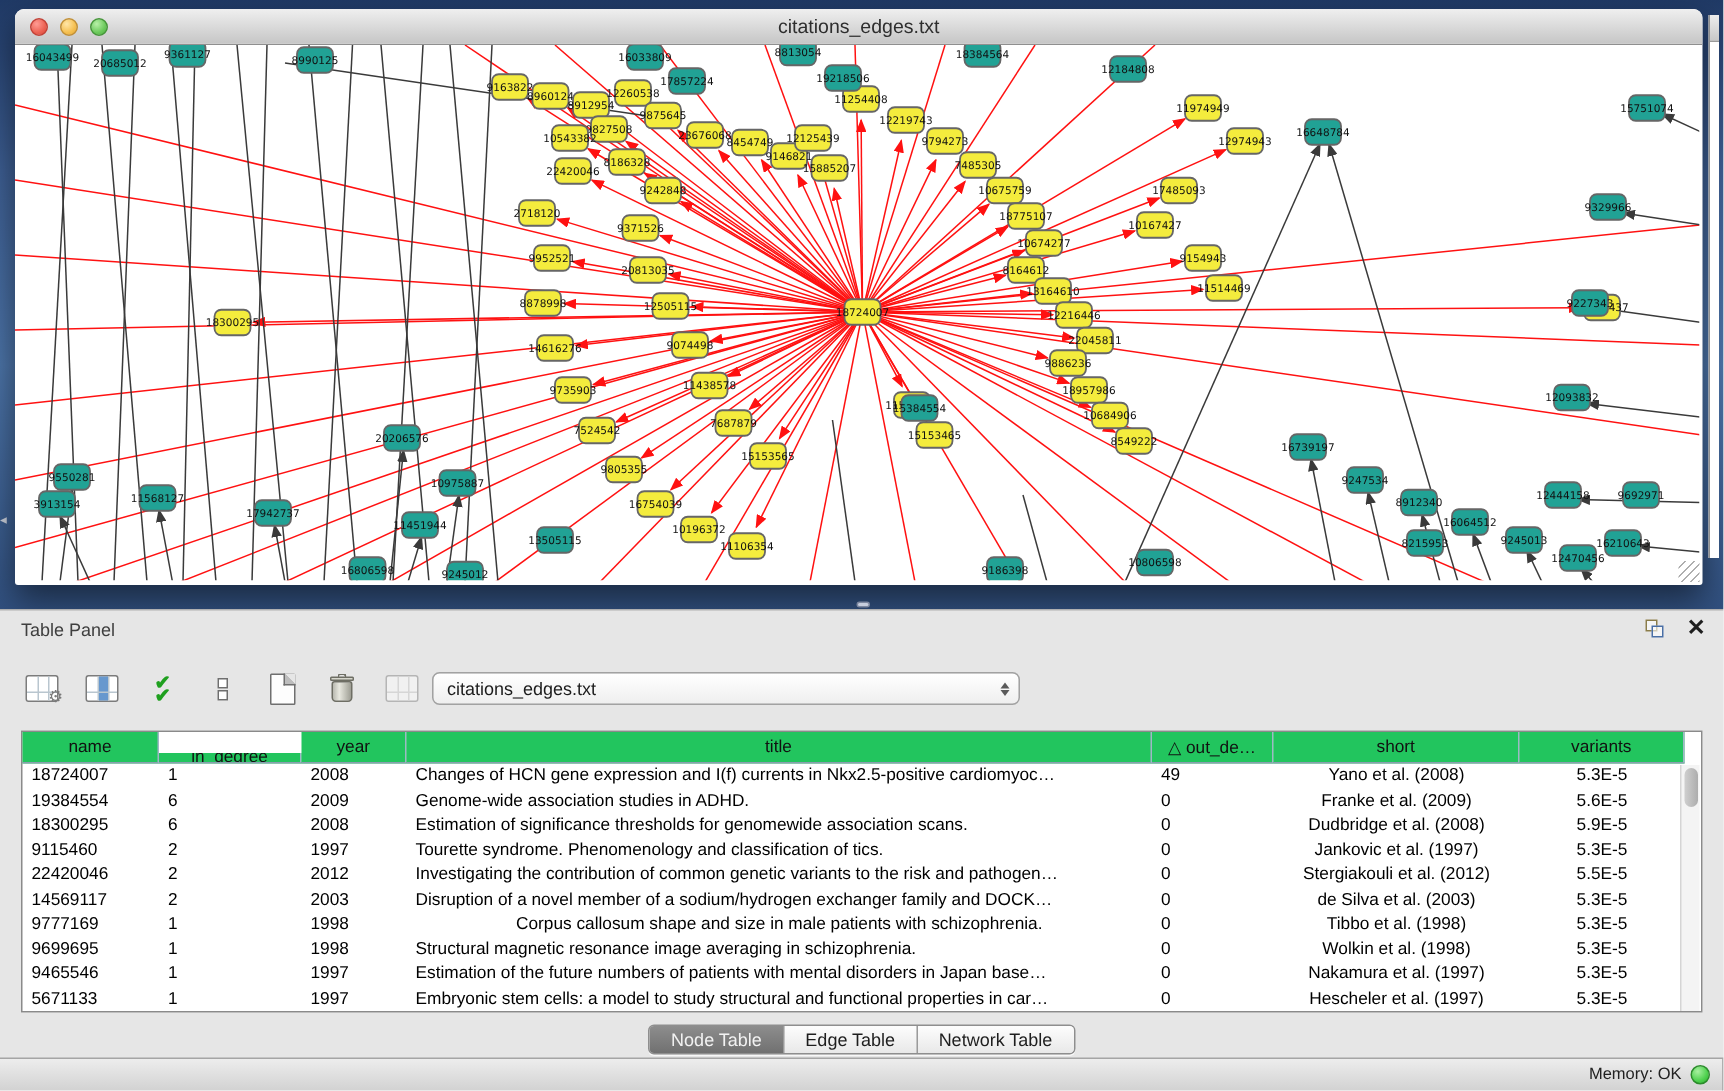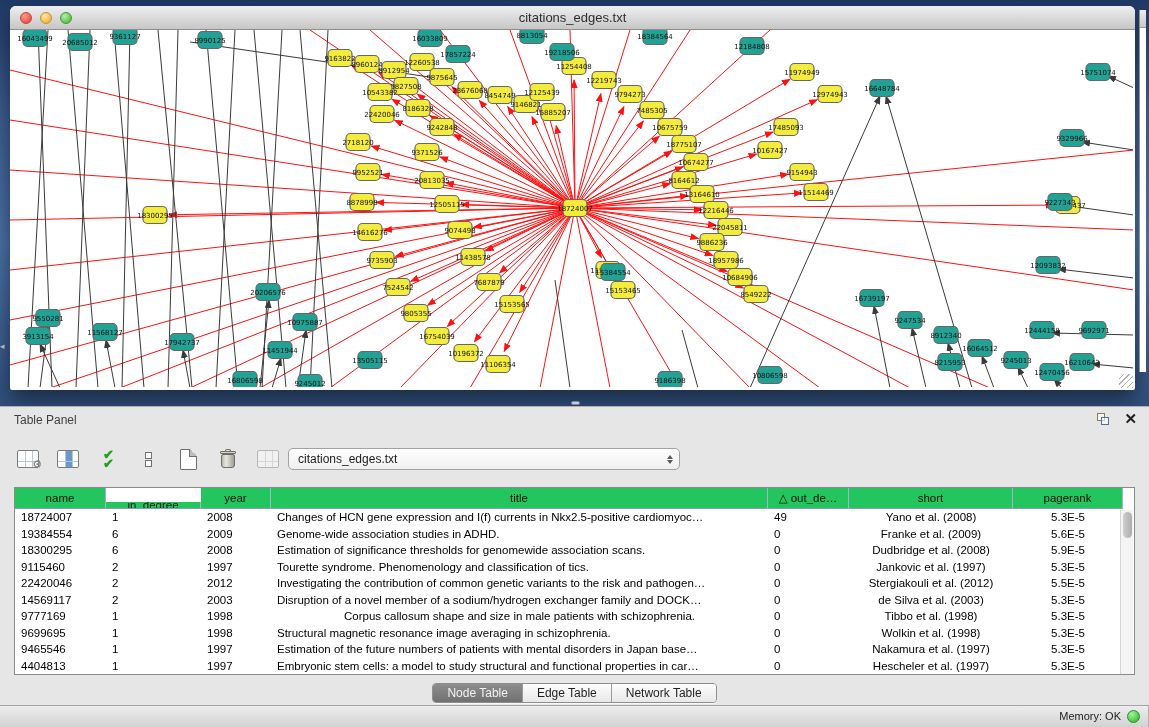--- a/index.html
+++ b/index.html
@@ -515,21 +515,21 @@
   </div>
 
   <div class="grid-wrap">
     <div class="grid-head" id="grid-head">
         <div class="gh-cell" style="width: 91px;">name</div>
         <div class="gh-cell" style="width: 95px; margin-top: 14px;">in_degree</div>
         <div class="gh-cell" style="width: 70px;">year</div>
         <div class="gh-cell" style="width: 497px;">title</div>
         <div class="gh-cell" style="width: 81px;">△ out_de…</div>
         <div class="gh-cell" style="width: 164px;">short</div>
-        <div class="gh-cell" style="width: 110px;">pagerank</div>
+        <div class="gh-cell" style="width: 110px;">variants</div>
       </div>
     <div class="grid-body" id="grid-body">
         <div class="g-row">
           <div class="g-cell" style="width: 91px; text-align: left;">18724007</div>
           <div class="g-cell" style="width: 95px; text-align: left;">1</div>
           <div class="g-cell" style="width: 70px; text-align: left;">2008</div>
           <div class="g-cell" style="width: 497px; text-align: left;">Changes of HCN gene expression and I(f) currents in Nkx2.5-positive cardiomyoc…</div>
           <div class="g-cell" style="width: 81px; text-align: left;">49</div>
           <div class="g-cell" style="width: 164px; text-align: center;">Yano et al. (2008)</div>
           <div class="g-cell" style="width: 110px; text-align: center;">5.3E-5</div>
@@ -600,21 +600,21 @@
         <div class="g-row">
           <div class="g-cell" style="width: 91px; text-align: left;">9465546</div>
           <div class="g-cell" style="width: 95px; text-align: left;">1</div>
           <div class="g-cell" style="width: 70px; text-align: left;">1997</div>
           <div class="g-cell" style="width: 497px; text-align: left;">Estimation of the future numbers of patients with mental disorders in Japan base…</div>
           <div class="g-cell" style="width: 81px; text-align: left;">0</div>
           <div class="g-cell" style="width: 164px; text-align: center;">Nakamura et al. (1997)</div>
           <div class="g-cell" style="width: 110px; text-align: center;">5.3E-5</div>
         </div>
         <div class="g-row">
-          <div class="g-cell" style="width: 91px; text-align: left;">4404813</div>
+          <div class="g-cell" style="width: 91px; text-align: left;">5671133</div>
           <div class="g-cell" style="width: 95px; text-align: left;">1</div>
           <div class="g-cell" style="width: 70px; text-align: left;">1997</div>
           <div class="g-cell" style="width: 497px; text-align: left;">Embryonic stem cells: a model to study structural and functional properties in car…</div>
           <div class="g-cell" style="width: 81px; text-align: left;">0</div>
           <div class="g-cell" style="width: 164px; text-align: center;">Hescheler et al. (1997)</div>
           <div class="g-cell" style="width: 110px; text-align: center;">5.3E-5</div>
         </div>
       </div>
     <div class="vscroll">
         <div class="vthumb"></div>

